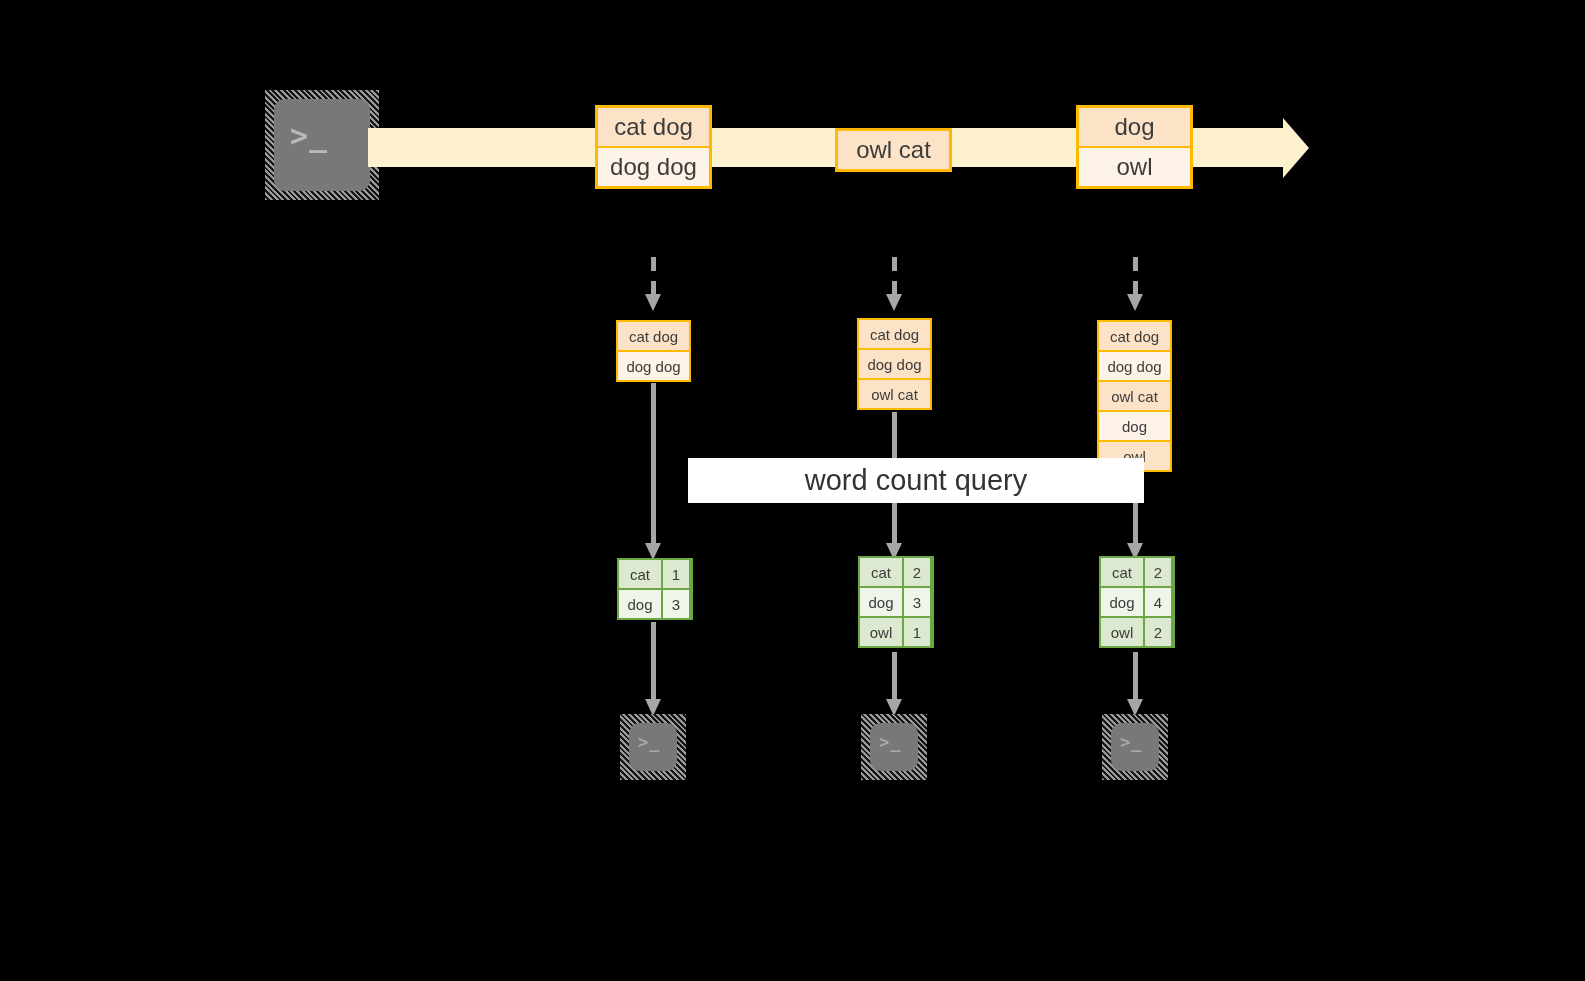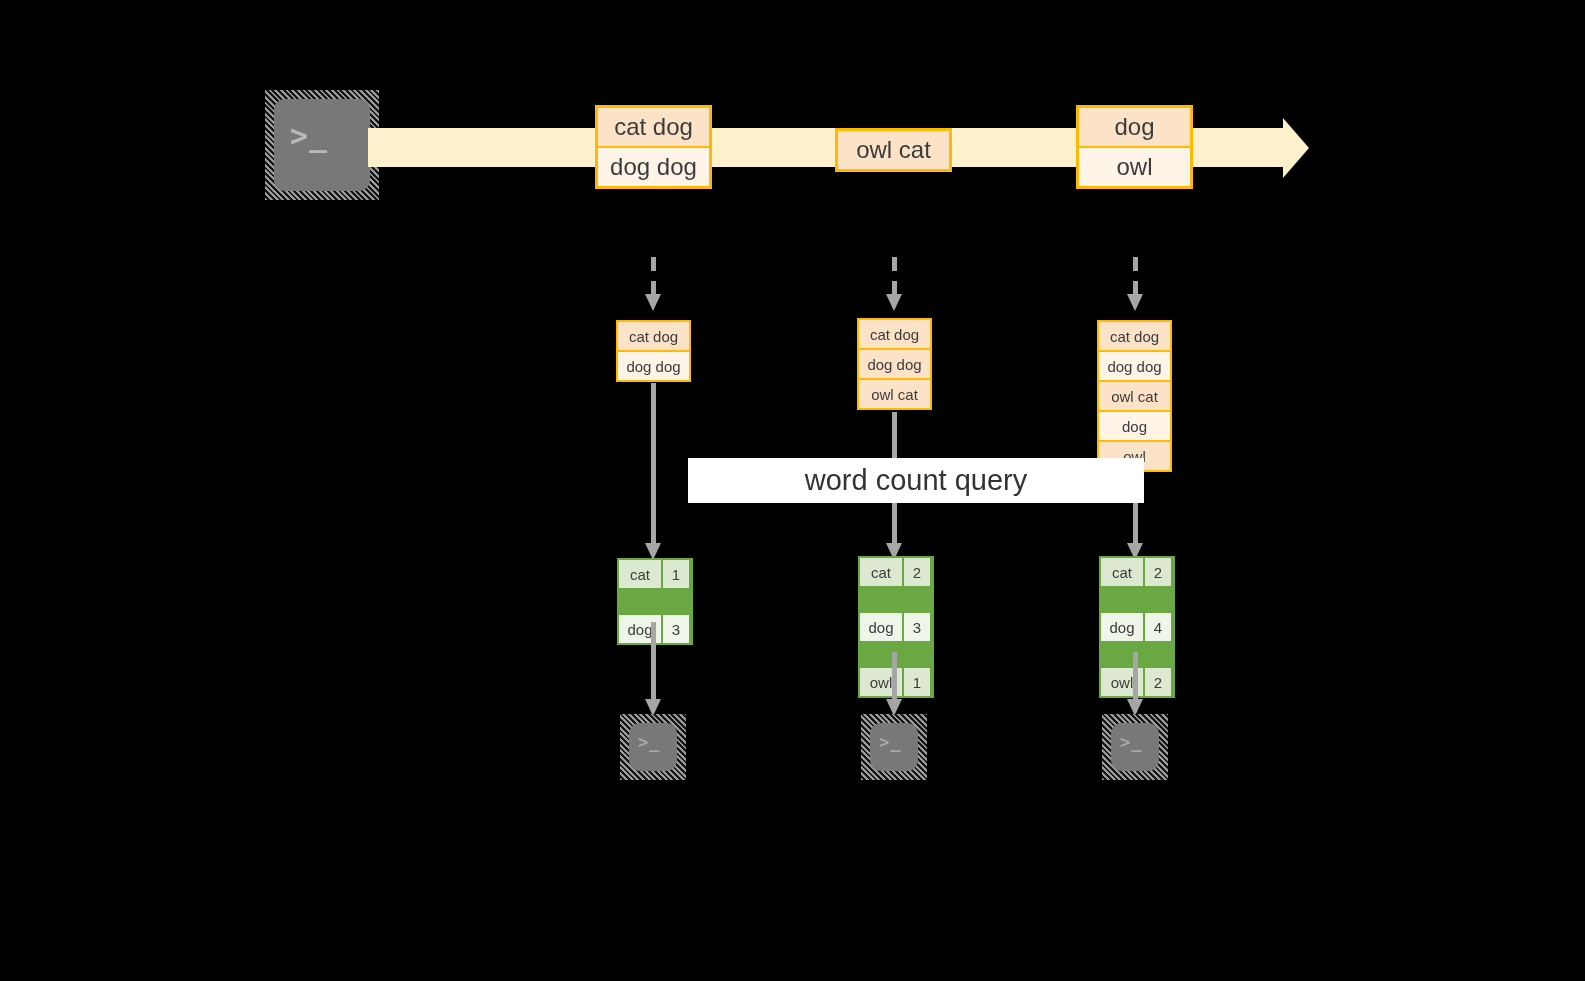--- a/index.html
+++ b/index.html
@@ -108,21 +108,20 @@
   .rec-table.small .cell + .cell { margin-top: 2px; }
 
   
   .res-table {
     position: absolute;
     box-sizing: border-box;
     border: 2px solid #6aa843;
     background: #6aa843;
     display: flex;
     flex-direction: column;
-    gap: 25px;
   }
   .res-table .row {
     display: flex;
   }
   .res-table .row + .row { margin-top: 2px; }
   .res-table .rc {
     box-sizing: border-box;
     height: 28px;
     display: flex;
     align-items: center;

